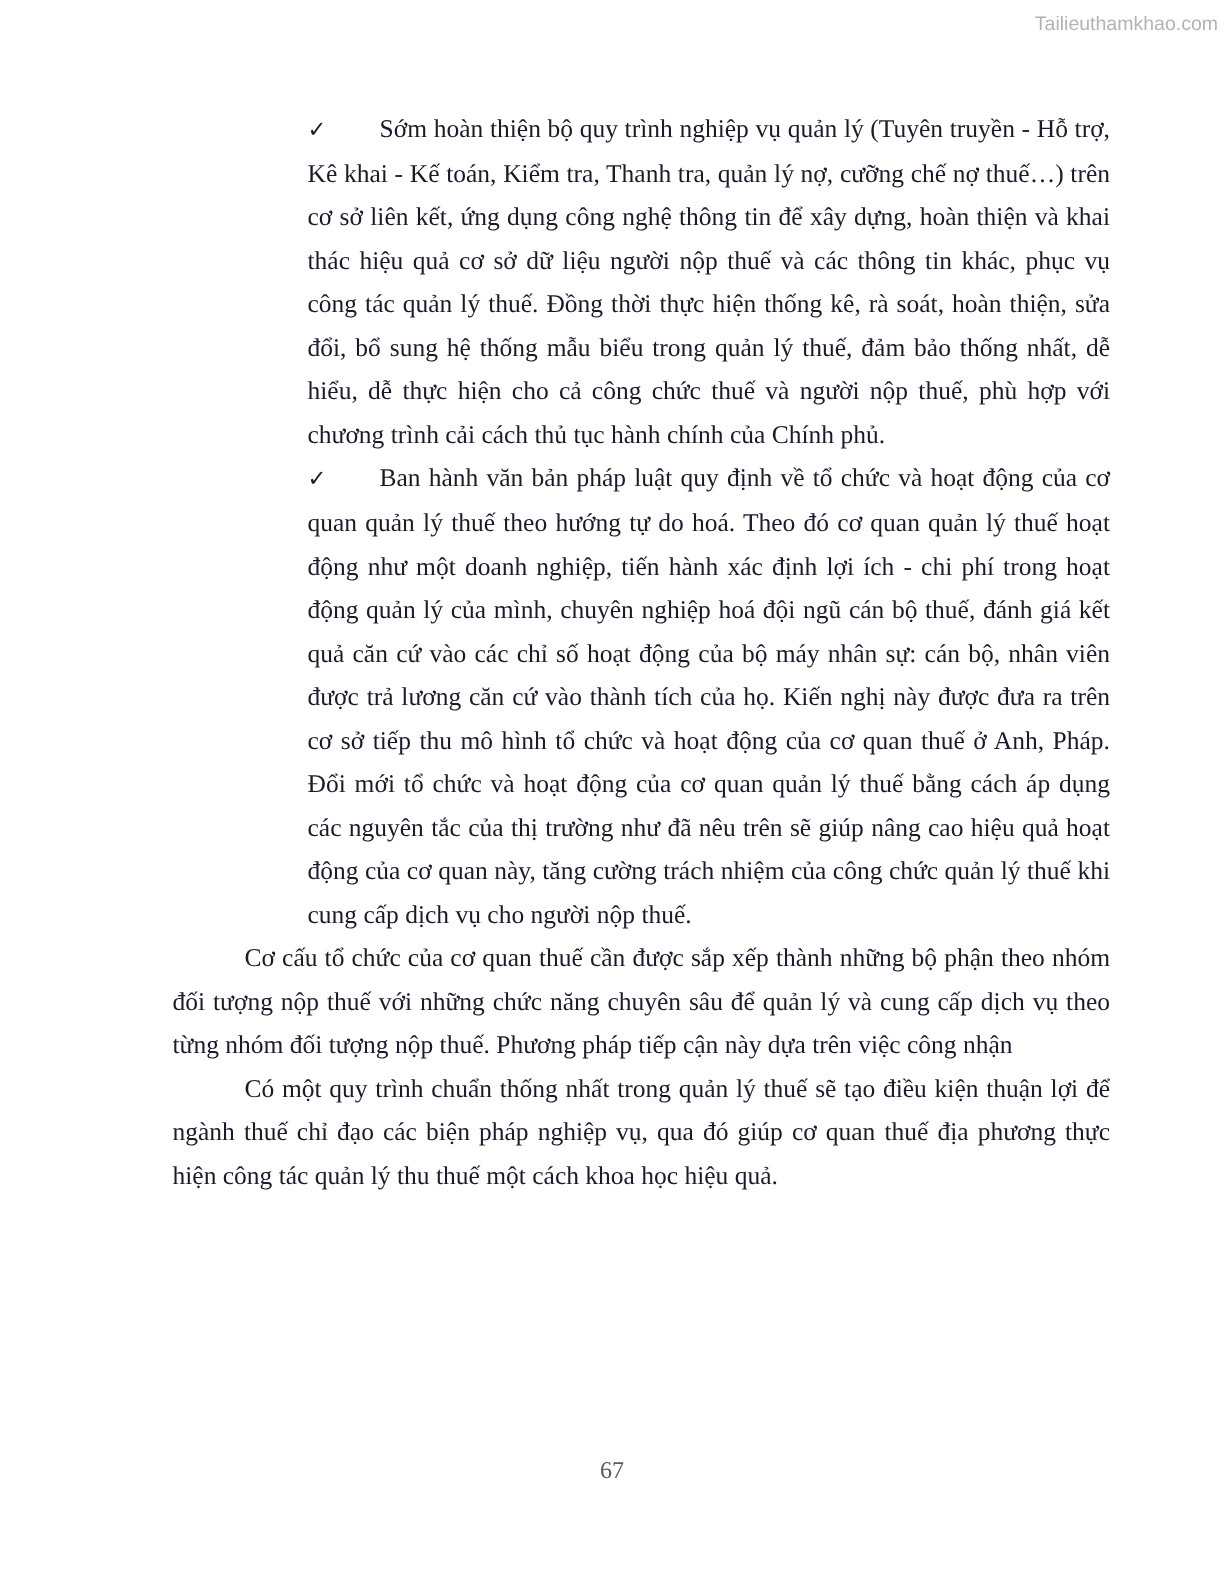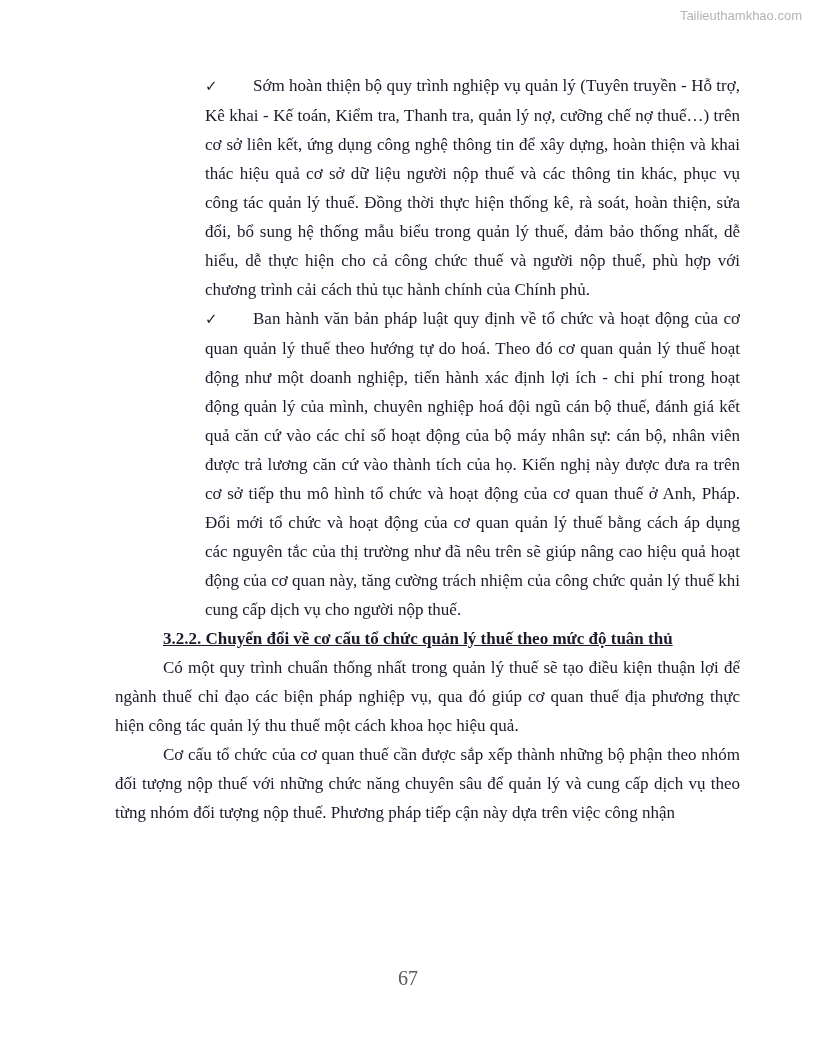--- a/index.html
+++ b/index.html
@@ -9,21 +9,21 @@
     height: 1056px;
     margin: 0 auto;
     background: #ffffff;
     font-family: "Liberation Serif", "DejaVu Serif", serif;
     color: #1a1a2a;
     overflow: hidden;
   }
   .watermark {
     position: absolute;
     top: 8px;
-    right: 14px;
+    right: 4px;
     font-family: "Liberation Sans", "DejaVu Sans", sans-serif;
     font-size: 13px;
     color: #b3b3b3;
   }
   .content {
     position: absolute;
     top: 71px;
     left: 115px;
     right: 76px;
   }
@@ -50,21 +50,21 @@
     text-decoration: underline;
     text-align: left;
   }
   .body-para { text-indent: 48px; }
   .page-number {
     position: absolute;
     bottom: 66px;
     left: 0;
     right: 0;
     text-align: center;
-    font-size: 20px;
+    font-size: 16px;
     color: #5a5a5a;
     font-family: "Liberation Serif", "DejaVu Serif", serif;
   }
 </style>
 </head>
 <body>
 
 <div class="page">
 
   <div class="watermark">Tailieuthamkhao.com</div>
@@ -77,23 +77,22 @@
       <p class="bullet">
         <span class="check">✓</span><span>Sớm hoàn thiện bộ quy trình nghiệp vụ quản lý (Tuyên truyền - Hỗ trợ, Kê khai - Kế toán, Kiểm tra, Thanh tra, quản lý nợ, cưỡng chế nợ thuế…) trên cơ sở liên kết, ứng dụng công nghệ thông tin để xây dựng, hoàn thiện và khai thác hiệu quả cơ sở dữ liệu người nộp thuế và các thông tin khác, phục vụ công tác quản lý thuế. Đồng thời thực hiện thống kê, rà soát, hoàn thiện, sửa đổi, bổ sung hệ thống mẫu biểu trong quản lý thuế, đảm bảo thống nhất, dễ hiểu, dễ thực hiện cho cả công chức thuế và người nộp thuế, phù hợp với chương trình cải cách thủ tục hành chính của Chính phủ.</span>
       </p>
 
       <p class="bullet">
         <span class="check">✓</span><span>Ban hành văn bản pháp luật quy định về tổ chức và hoạt động của cơ quan quản lý thuế theo hướng tự do hoá. Theo đó cơ quan quản lý thuế hoạt động như một doanh nghiệp, tiến hành xác định lợi ích - chi phí trong hoạt động quản lý của mình, chuyên nghiệp hoá đội ngũ cán bộ thuế, đánh giá kết quả căn cứ vào các chỉ số hoạt động của bộ máy nhân sự: cán bộ, nhân viên được trả lương căn cứ vào thành tích của họ. Kiến nghị này được đưa ra trên cơ sở tiếp thu mô hình tổ chức và hoạt động của cơ quan thuế ở Anh, Pháp. Đổi mới tổ chức và hoạt động của cơ quan quản lý thuế bằng cách áp dụng các nguyên tắc của thị trường như đã nêu trên sẽ giúp nâng cao hiệu quả hoạt động của cơ quan này, tăng cường trách nhiệm của công chức quản lý thuế khi cung cấp dịch vụ cho người nộp thuế.</span>
       </p>
 
     </div>
 
-    <p class="heading">3.2.2. Chuyển đổi về cơ cấu tổ chức quản lý thuế theo mức độ tuân thủ</p>
+
+    <p class="body-para">Cơ cấu tổ chức của cơ quan thuế cần được sắp xếp thành những bộ phận theo nhóm đối tượng nộp thuế với những chức năng chuyên sâu để quản lý và cung cấp dịch vụ theo từng nhóm đối tượng nộp thuế. Phương pháp tiếp cận này dựa trên việc công nhận</p>
 
     <p class="body-para">Có một quy trình chuẩn thống nhất trong quản lý thuế sẽ tạo điều kiện thuận lợi để ngành thuế chỉ đạo các biện pháp nghiệp vụ, qua đó giúp cơ quan thuế địa phương thực hiện công tác quản lý thu thuế một cách khoa học hiệu quả.</p>
-
-    <p class="body-para">Cơ cấu tổ chức của cơ quan thuế cần được sắp xếp thành những bộ phận theo nhóm đối tượng nộp thuế với những chức năng chuyên sâu để quản lý và cung cấp dịch vụ theo từng nhóm đối tượng nộp thuế. Phương pháp tiếp cận này dựa trên việc công nhận</p>
 
   </div>
 
   <div class="page-number">67</div>
 
 </div>
 
 </body></html>

